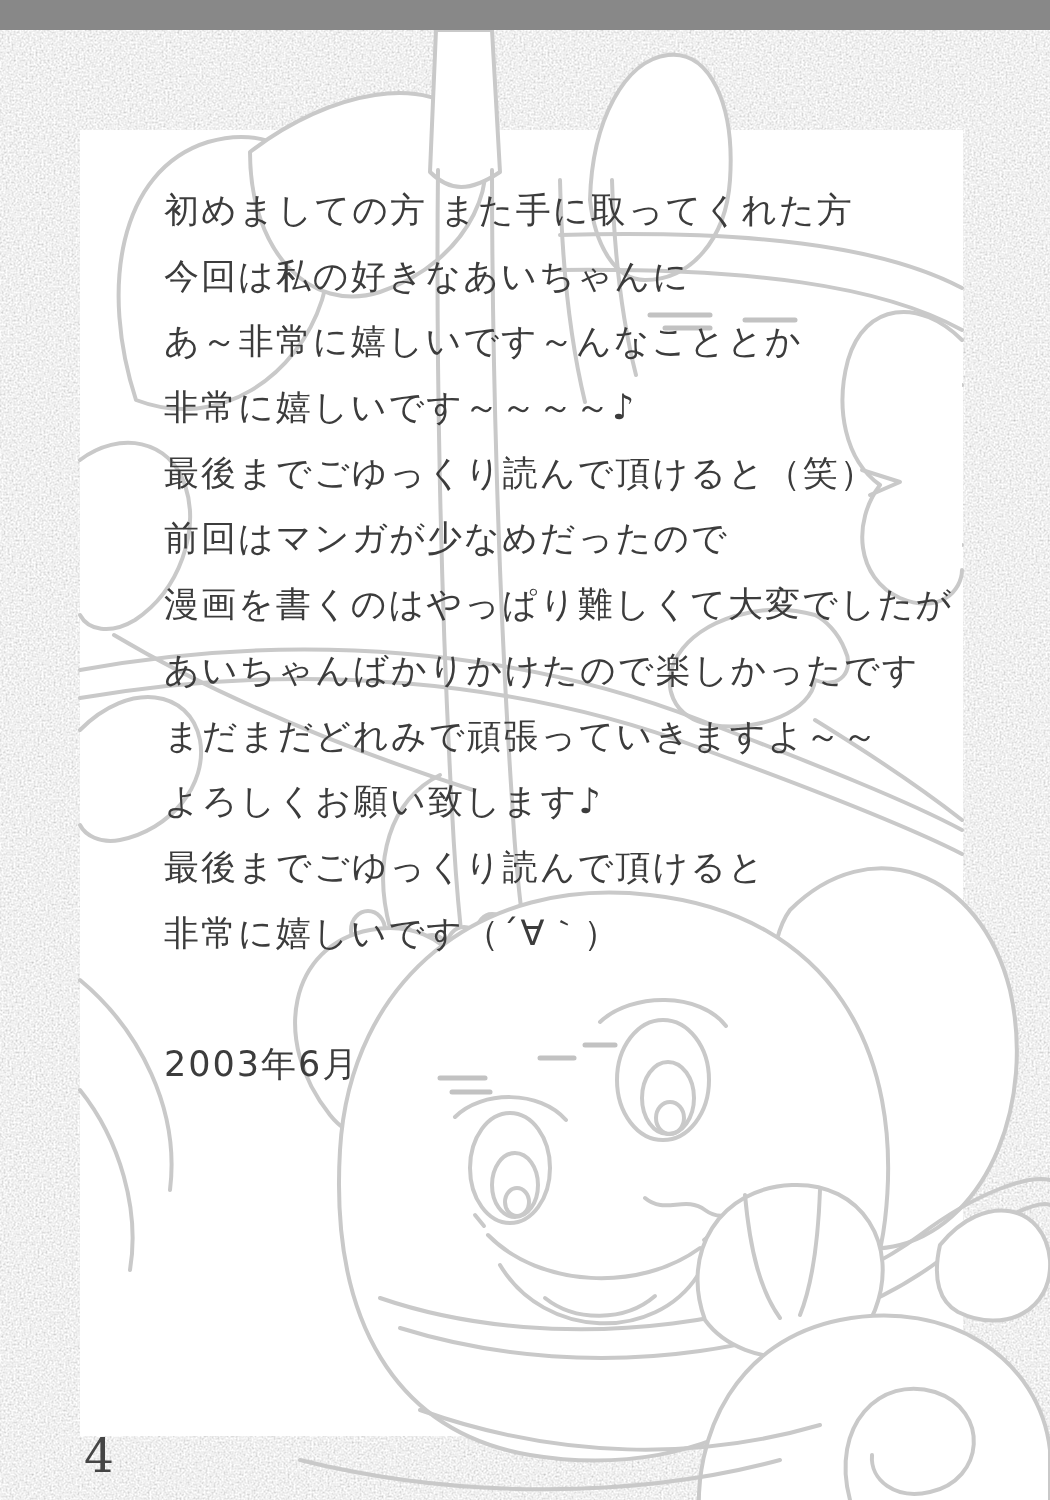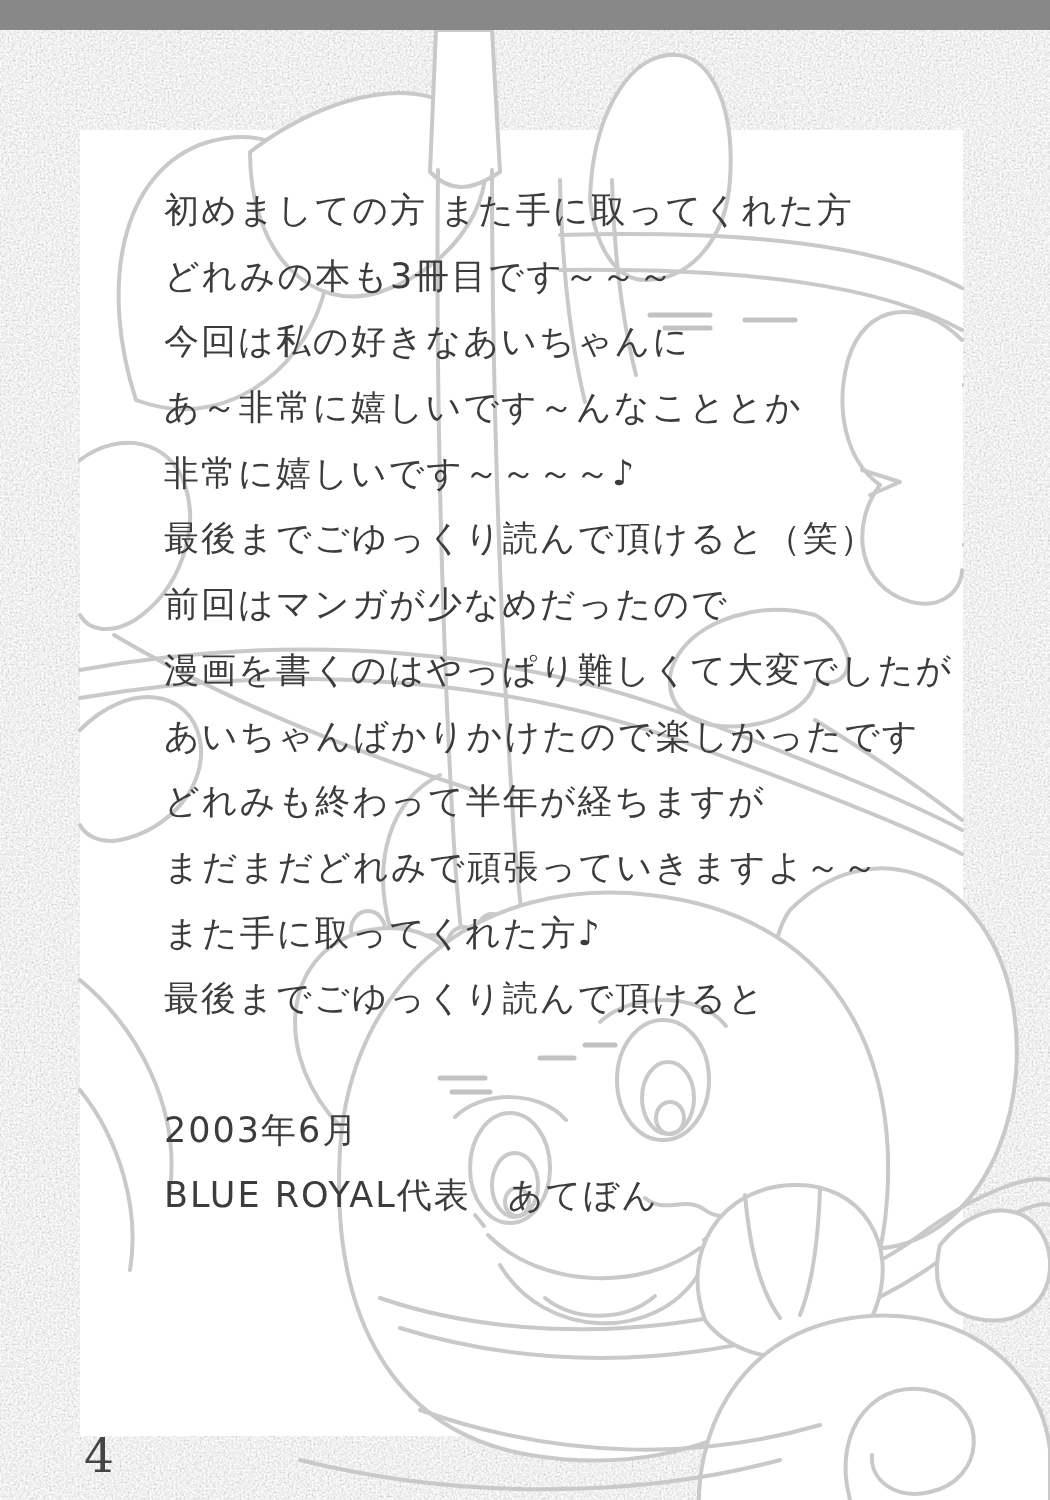--- a/index.html
+++ b/index.html
@@ -132,32 +132,30 @@
       <path fill="#ffffff" d="M700,1500 C690,1400 740,1310 840,1290 C950,1268 1040,1330 1050,1420 L1050,1500 Z"></path>
       <path d="M850,1470 C830,1395 880,1345 935,1362 C990,1380 985,1450 930,1462 C895,1470 870,1450 872,1425"></path>
 
       <path d="M420,1380 C560,1430 700,1430 820,1395"></path>
       <path d="M300,1430 C460,1470 640,1468 780,1430"></path>
     </g>
   </svg>
 
   <div class="afterword">
     <div class="line">初めましての方 また手に取ってくれた方</div>
-    <div class="line">どれみの本も3冊目です～～～</div>
     <div class="line">今回は私の好きなあいちゃんに</div>
     <div class="line">あ～非常に嬉しいです～んなこととか</div>
     <div class="line">非常に嬉しいです～～～～♪</div>
     <div class="line">最後までごゆっくり読んで頂けると（笑）</div>
     <div class="line">前回はマンガが少なめだったので</div>
     <div class="line">漫画を書くのはやっぱり難しくて大変でしたが</div>
     <div class="line">あいちゃんばかりかけたので楽しかったです</div>
-    <div class="line">どれみも終わって半年が経ちますが</div>
     <div class="line">まだまだどれみで頑張っていきますよ～～</div>
-    <div class="line">また手に取ってくれた方♪</div>
+    <div class="line">よろしくお願い致します♪</div>
     <div class="line">最後までごゆっくり読んで頂けると</div>
+    <div class="line">非常に嬉しいです（´∀｀）</div>
     <div class="line"></div>
     <div class="line">2003年6月</div>
-    <div class="line">BLUE ROYAL代表　あてぼん</div>
   </div>
 
   <div class="pagenum">4</div>
 
 </div>
 
 </body></html>

